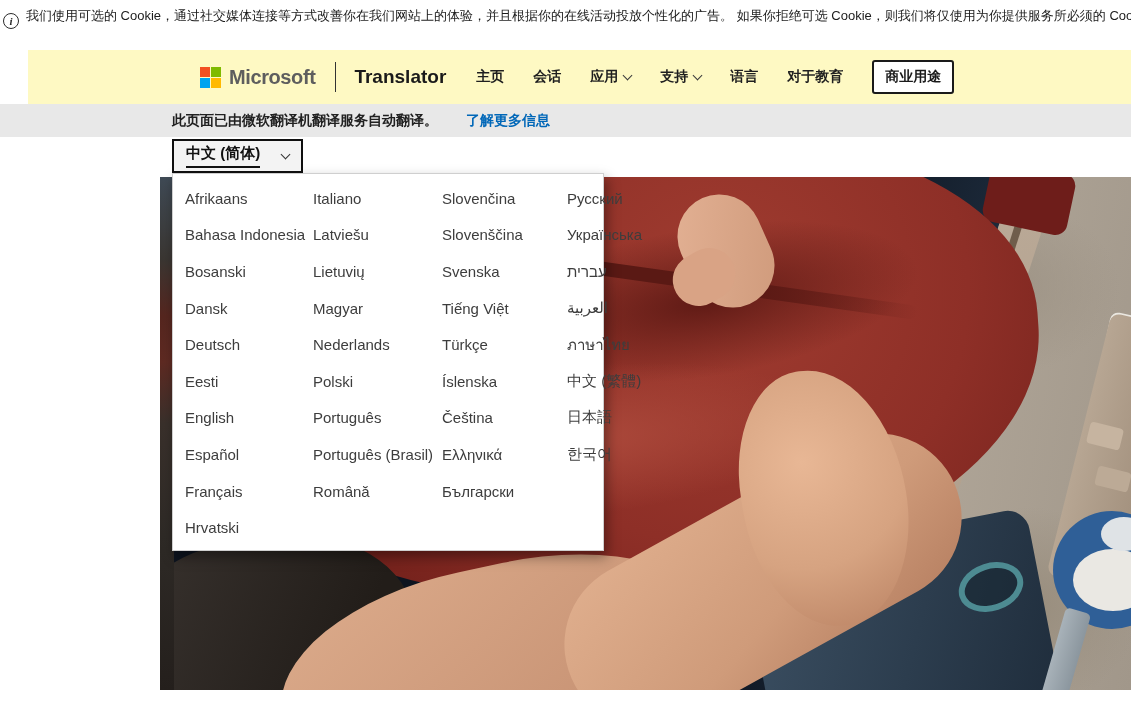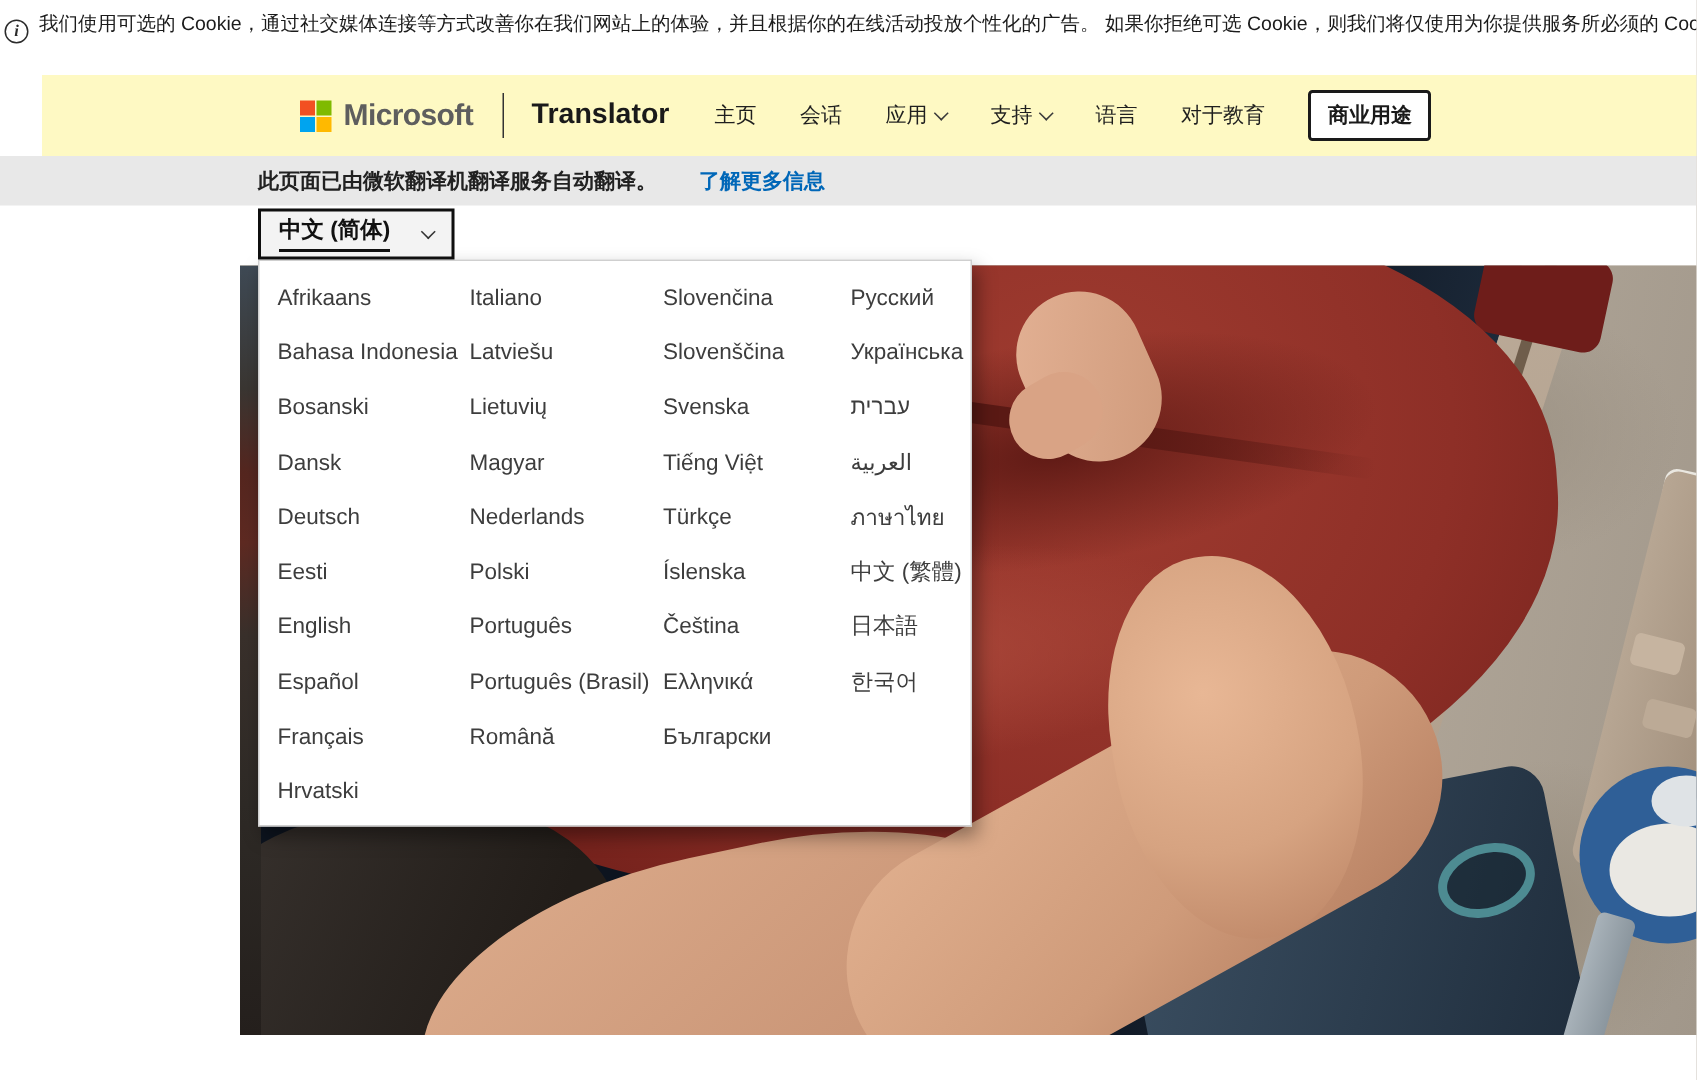--- a/index.html
+++ b/index.html
@@ -19,21 +19,21 @@
 
   
   .site-header { position:absolute; top:50px; left:0; width:1131px; height:54px; background:#fef9c3;
     display:flex; align-items:center; padding-left:172px;margin-left:28px; }
   .ms-logo { display:inline-grid; grid-template-columns:10px 10px; grid-template-rows:10px 10px; gap:1px; }
   .sq-r { background:#f25022; } .sq-g { background:#7fba00; } .sq-b { background:#00a4ef; } .sq-y { background:#ffb900; }
   .ms-word { font-size:20px; font-weight:600; color:#5e5e5e; letter-spacing:-0.4px; margin-left:8px; }
   .header-divider { width:1px; height:30px; background:#333; margin:0 18px 0 20px; }
   .product-name { font-size:19px; font-weight:700; color:#1a1a1a; margin-right:30px; }
   .main-nav { display:flex; align-items:center; gap:29px; }
-  .nav-item { font-size:14px; color:#1f1f1f; text-decoration:none; display:flex; align-items:center; cursor:pointer; }
+  .nav-item { font-size:14px; color:#1f1f1f; text-decoration:none; display:flex; align-items:center; cursor:pointer;font-weight:bold; }
   .chev { width:7px; height:7px; border-right:1.5px solid #3a3a3a; border-bottom:1.5px solid #3a3a3a;
     transform:rotate(45deg); margin:-3px 0 0 6px; display:inline-block; }
   .biz-button { margin-left:29px; border:2px solid #1a1a1a; border-radius:3px; background:#fff;
     font-size:14px; font-weight:700; color:#1a1a1a; padding:6px 11px; cursor:pointer;
     font-family:"Liberation Sans", sans-serif; }
 
   
   .notice-bar { position:absolute; top:104px; left:0; width:1131px; height:33px; background:#e8e8e8;
     display:flex; align-items:center; padding-left:172px; }
   .notice-text { font-size:14px; font-weight:700; color:#212121; }
@@ -95,21 +95,21 @@
     background:linear-gradient(180deg,#3f4a55 0%,#3a3632 16%,#55261f 27%,#5e2a22 36%,#39302b 48%,#2e2a26 70%,#241f1c 100%); }
 
   
   .lang-button { position:absolute; left:172px; top:139px; width:131px; height:34px; background:#f3f3f3;
     border:2px solid #0f0f0f; display:flex; align-items:center; justify-content:space-between;
     padding:0 12px; cursor:pointer; z-index:30; font-family:"Liberation Sans", sans-serif; }
   .lang-button-label { font-size:15px; font-weight:700; color:#111; border-bottom:2px solid #111; padding-bottom:3px; }
   .lang-button .chev { border-color:#333; }
 
   
-  .lang-menu { position:absolute; left:172px; top:173px; width:476px; height:378px; background:#fff;
+  .lang-menu { position:absolute; left:172px; top:173px; width:432px; height:378px; background:#fff;
     border:1px solid #cfcfcf; box-shadow:3px 6px 12px rgba(0,0,0,.4); z-index:20;
     display:grid; grid-template-columns:128px 129px 125px 134px; padding:6px 0 6px 12px; }
   .lang-col { display:flex; flex-direction:column; }
   .lang-item { height:36.6px; display:flex; align-items:center; font-size:15px; color:#3d3d3d; cursor:pointer; }
 </style>
 </head>
 <body>
 
 <div class="page">
 

